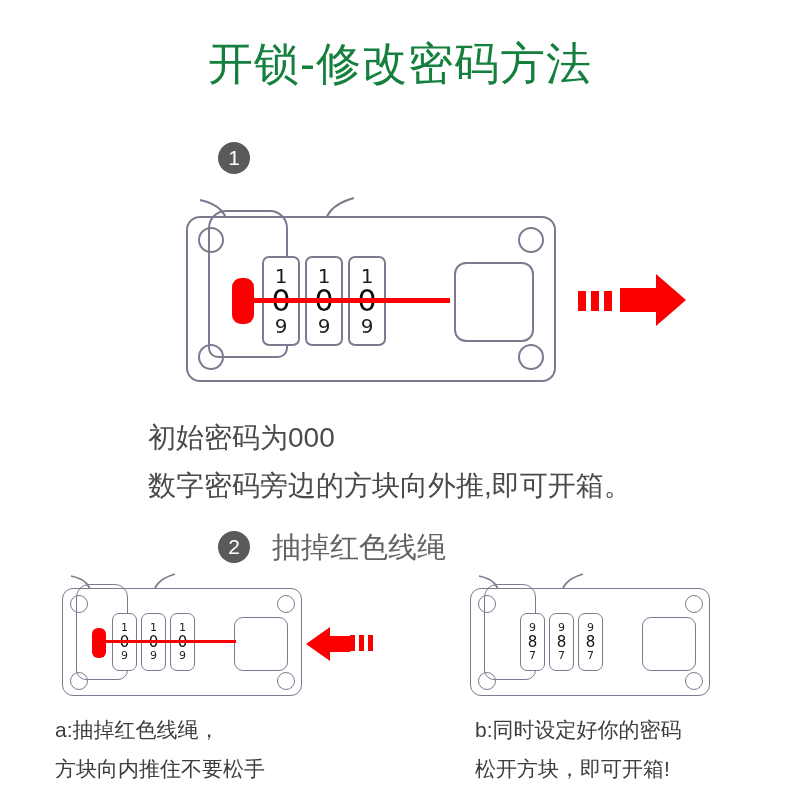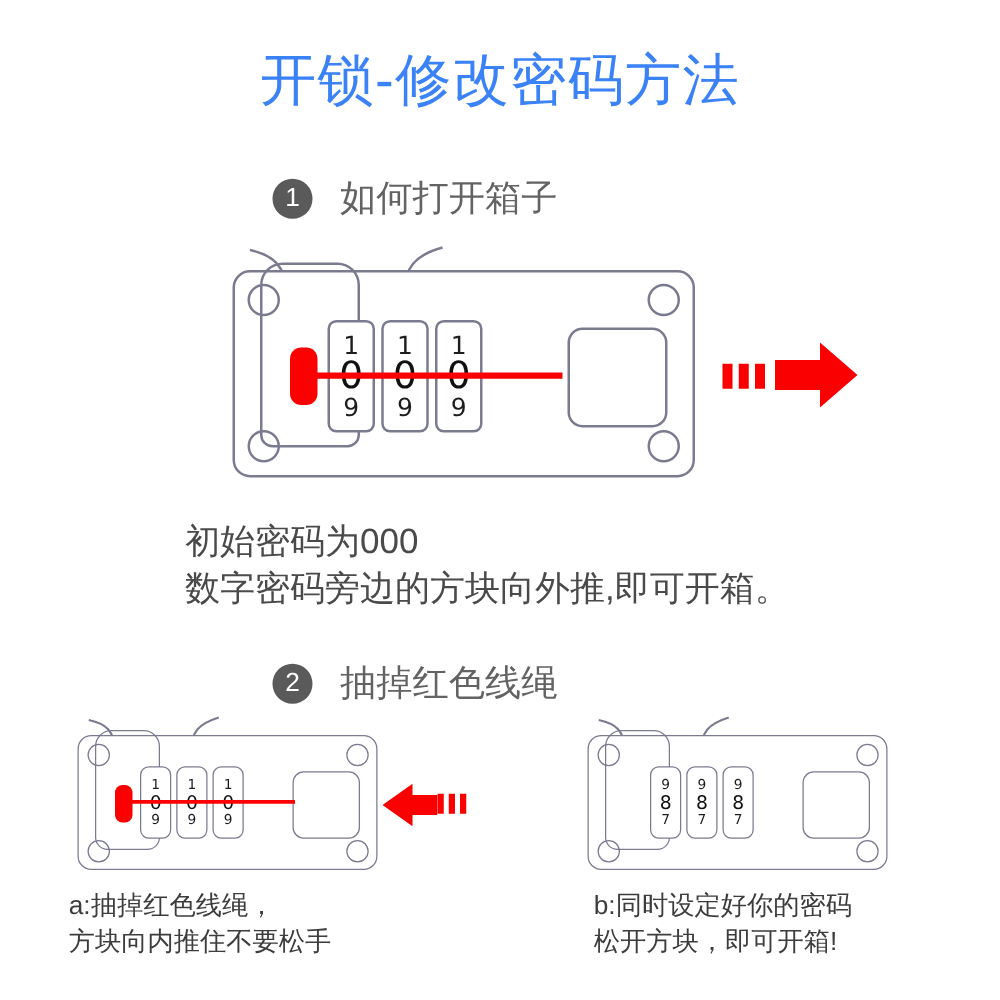--- a/index.html
+++ b/index.html
@@ -18,21 +18,21 @@
 
   
   .page-title {
     position: absolute;
     top: 36px;
     left: 0;
     width: 800px;
     text-align: center;
     font-size: 45px;
     line-height: 56px;
-    color: #3b82f6;
+    color: #15803d;
     letter-spacing: 1px;
     font-weight: 400;
     white-space: nowrap;
   }
 
   
   .section-head {
     position: absolute;
     display: flex;
     align-items: center;
@@ -158,40 +158,39 @@
   
   .body-text {
     position: absolute;
     color: #4a4a4a;
     white-space: pre;
   }
   #sec1-text {
     top: 414px;
     left: 148px;
     font-size: 28px;
-    line-height: 38px;
+    line-height: 48px;
   }
   .cap {
     position: absolute;
     color: #3d3d3d;
     font-size: 21px;
-    line-height: 29px;
+    line-height: 39px;
     white-space: pre;
   }
   #cap-a { top: 710px; left: 55px; }
   #cap-b { top: 710px; left: 475px; }
 </style>
 </head>
 <body>
 
 <div class="page-title">开锁-修改密码方法</div>
 
 <div class="section-head" id="sec1-head">
   <div class="step-badge">1</div>
-  <div class="section-label">如何打开箱子</div>
 </div>
 
 <div class="lock" id="lock-main" style="left:186px; top:216px; width:370px; height:166px;">
 
   <svg class="cord" style="left:-4px; top:-18px;" width="200" height="40">
     <path d="M 18 2 C 36 6, 46 14, 48 36" fill="none" stroke="#7b7b90" stroke-width="2"></path>
     <path d="M 172 0 C 150 6, 142 16, 140 38" fill="none" stroke="#7b7b90" stroke-width="2"></path>
   </svg>
 
   <div class="lock-body" style="left:0; top:0; width:370px; height:166px;"></div>

